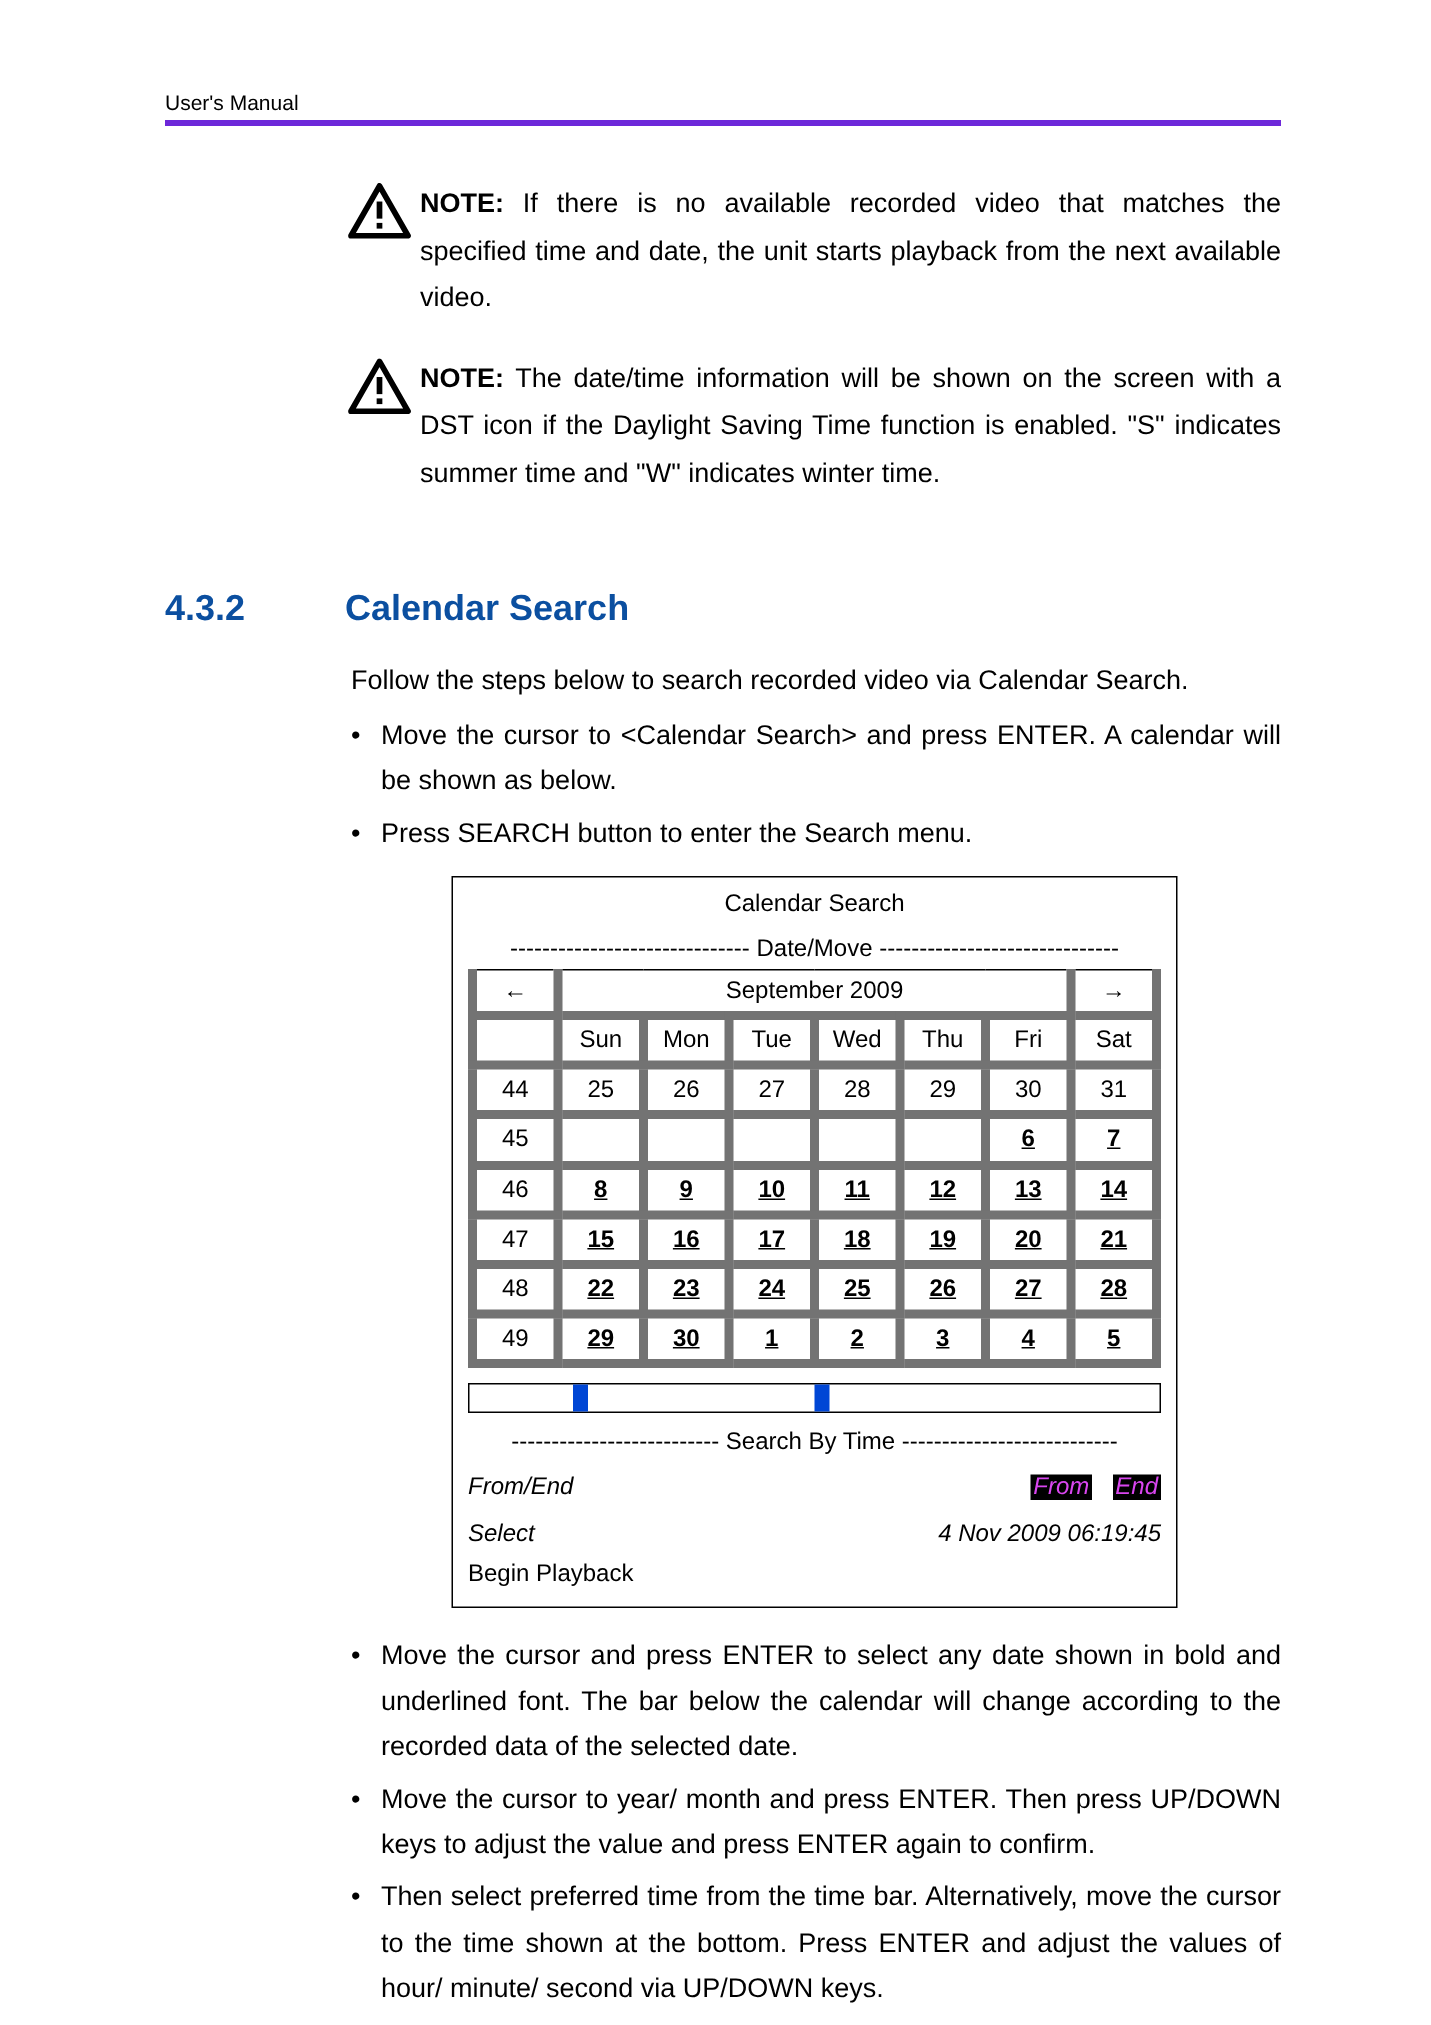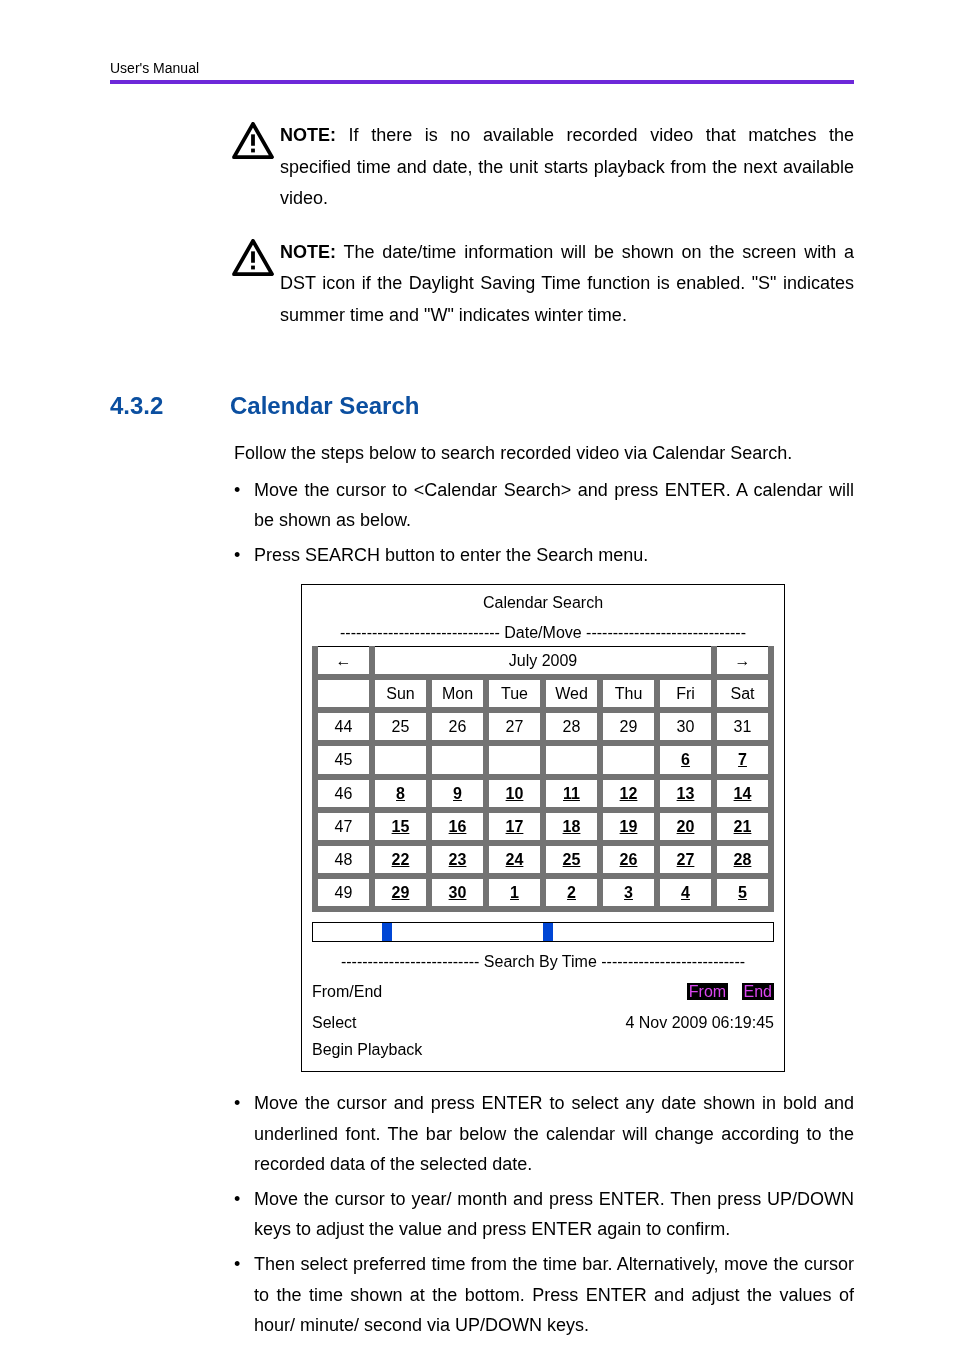--- a/index.html
+++ b/index.html
@@ -134,20 +134,21 @@
     left: 50%;
     top: 0;
     width: 10px;
     height: 100%;
     background: #0046d5;
   }
   .sbt-row {
     display: flex;
     justify-content: space-between;
     margin-top: 3px;
+    font-style: italic;
   }
   .inv {
     background: #000;
     color: #d946ef;
     padding: 0 2px;
   }
   .caution-icon svg {
     width: 42px;
     height: 38px;
   }
@@ -195,21 +196,21 @@
       <li>Press SEARCH button to enter the Search menu.</li>
     </ul>
 
     <div class="calendar-box">
       <div class="cal-title">Calendar Search</div>
       <div class="cal-sep">------------------------------ Date/Move ------------------------------</div>
       <table class="cal">
         <tbody>
             <tr class="month-row">
           <td>←</td>
-          <td colspan="6">July 2009</td>
+          <td colspan="6">September 2009</td>
           <td>→</td>
         </tr>
         <tr>
           <th></th>
           <th>Sun</th>
           <th>Mon</th>
           <th>Tue</th>
           <th>Wed</th>
           <th>Thu</th>
           <th>Fri</th>

